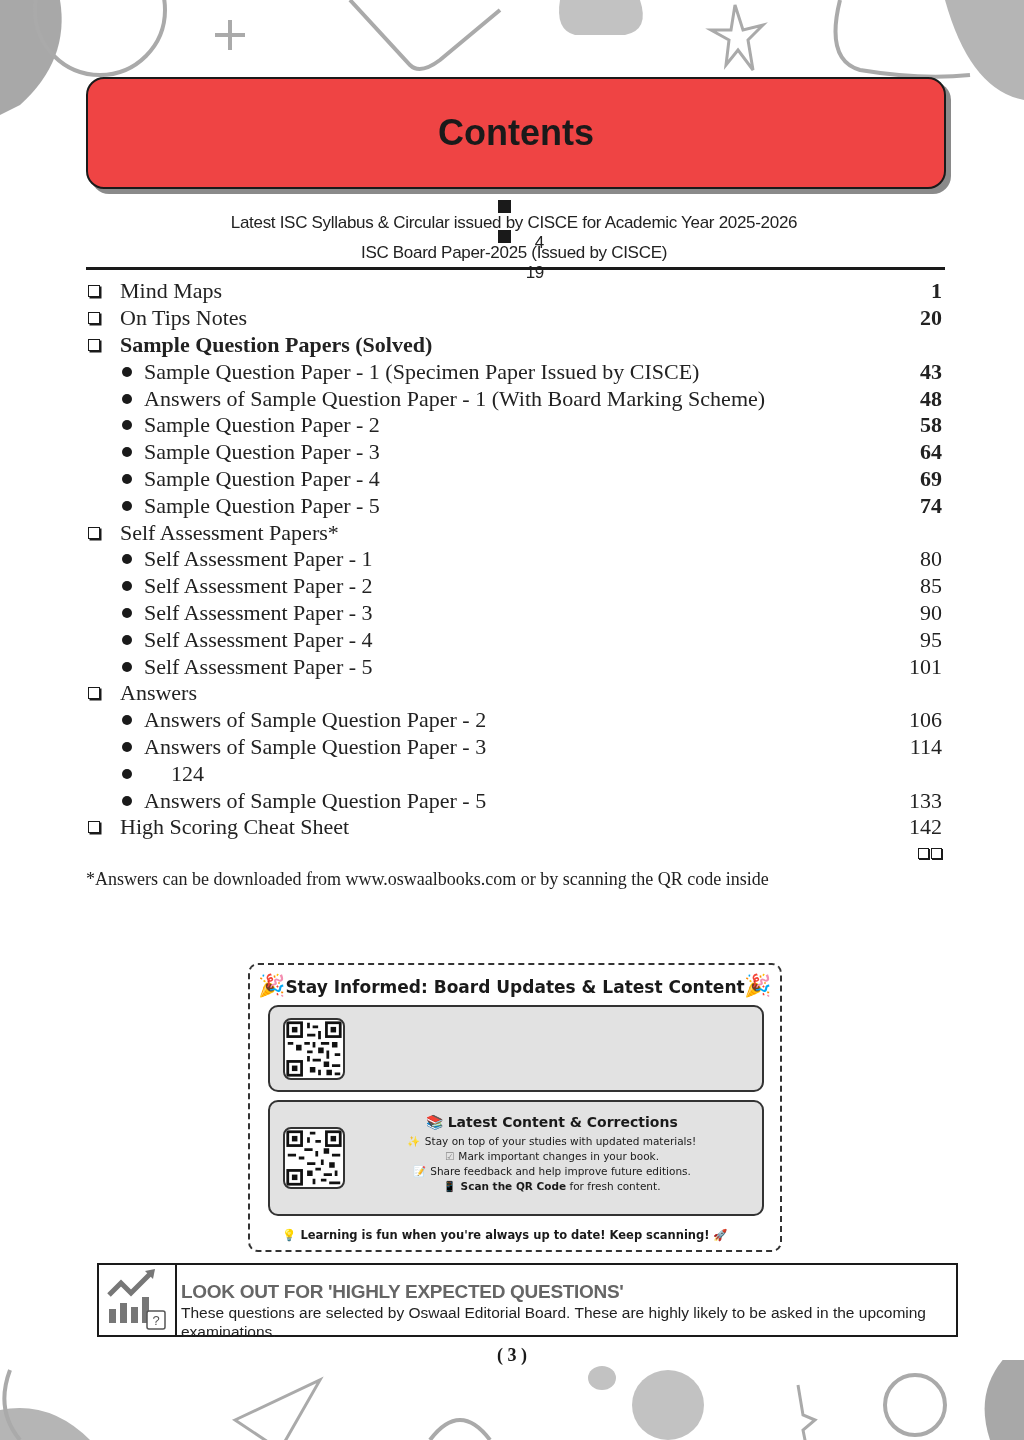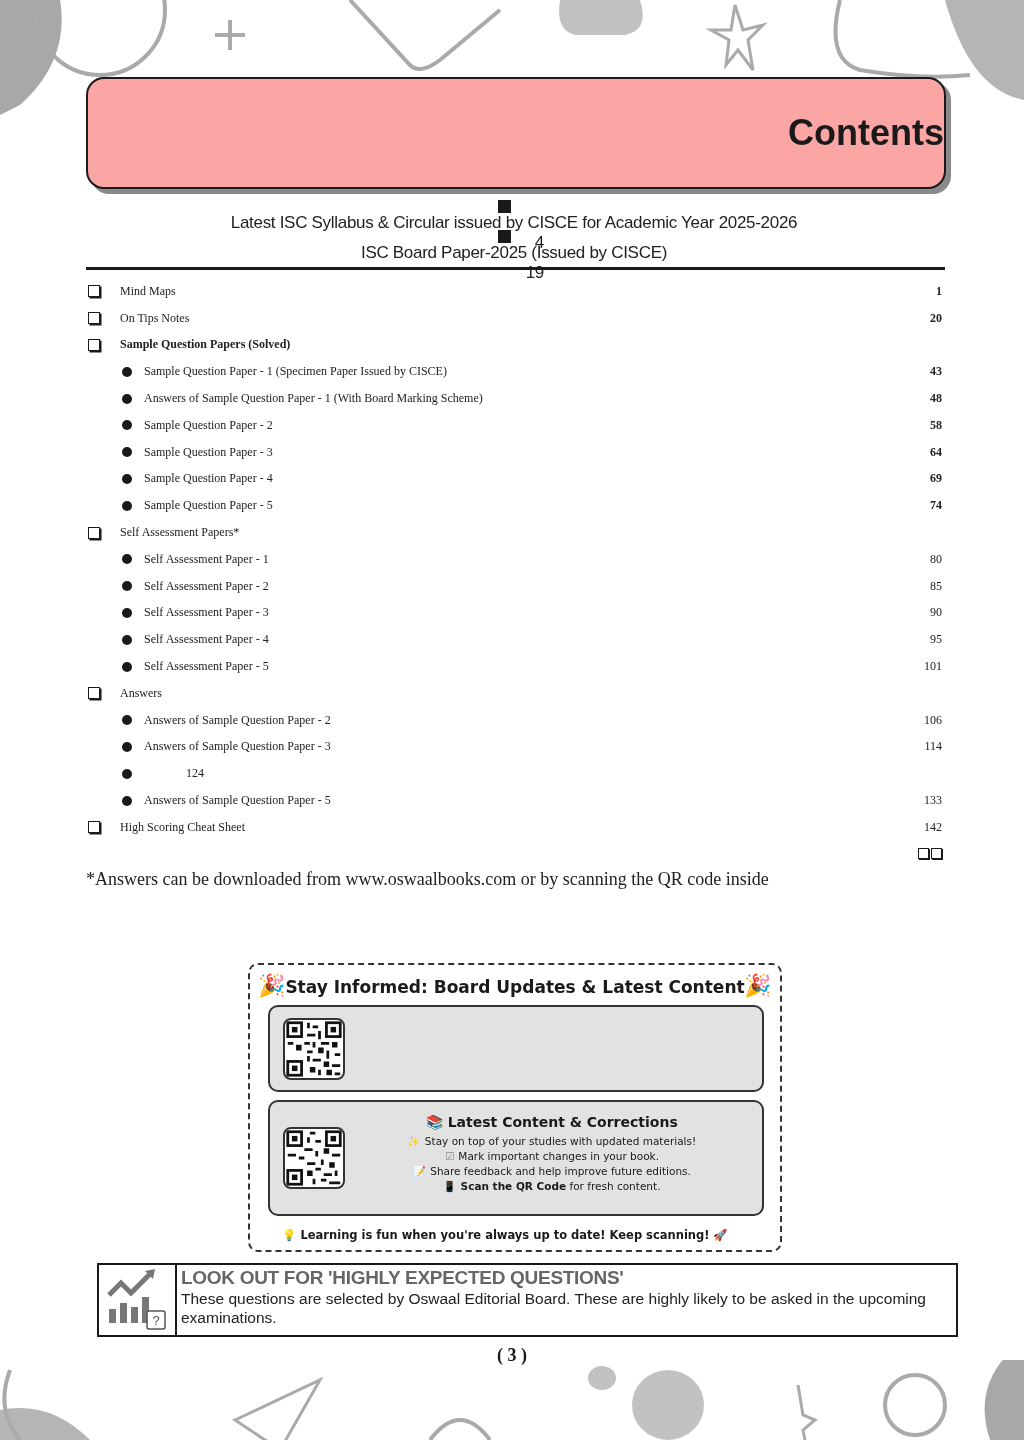--- a/index.html
+++ b/index.html
@@ -4,43 +4,43 @@
 <style>
   html, body { margin: 0; padding: 0; }
   body {
     width: 1024px; height: 1440px; position: relative; overflow: hidden;
     background: #ffffff; color: #1a1a1a;
     font-family: "Liberation Serif", serif;
   }
   .deco { position: absolute; pointer-events: none; }
   .title-box {
     position: absolute; left: 86px; top: 77px; width: 856px; height: 108px;
-    border: 2px solid #1a1a1a; border-radius: 18px; background: #fca5a5;
+    border: 2px solid #1a1a1a; border-radius: 18px; background: #ef4444;
     box-shadow: 5px 5px 0 #8a8a8a;
-    display: flex; align-items: center; justify-content: flex-end;
+    display: flex; align-items: center; justify-content: center;
   }
   .title-box h1 {
     margin: 0; font-family: "Liberation Sans", sans-serif; font-weight: bold;
     font-size: 36px; color: #1a1a1a;
   }
   .top-list { position: absolute; left: 86px; top: 200px; width: 856px; }
   .top-row {
     display: flex; align-items: center; height: 30px;
     font-family: "Liberation Sans", sans-serif; font-size: 17px; color: #222;
     letter-spacing: -0.3px;
     flex-direction: column;
   }
   .top-row .sq { width: 13px; height: 13px; background: #1a1a1a; margin-right: 20px; flex: none; }
   .top-row .label { flex: 1; }
   .top-row .page { text-align: right; width: 60px; }
   .rule { position: absolute; left: 86px; top: 267px; width: 859px; height: 3px; background: #1a1a1a; }
 
   .toc { position: absolute; left: 86px; top: 278px; width: 856px; }
   .toc-row {
-    display: flex; align-items: center; height: 26.8px; font-size: 12px; color: #222;
+    display: flex; align-items: center; height: 26.8px; font-size: 22px; color: #222;
   }
   .toc-row .box-icon {
     width: 10px; height: 10px; border: 1.5px solid #1a1a1a; margin: 0 20px 0 2px; flex: none;
     box-shadow: 1.5px 1.5px 0 #1a1a1a;
   }
   .toc-row .dot-icon {
     width: 10px; height: 10px; border-radius: 50%; background: #1a1a1a;
     margin: 0 12px 0 36px; flex: none;
   }
   .toc-row .label { flex: 1; }
@@ -78,21 +78,21 @@
   .card-footer {
     position: absolute; left: 0; right: 16px; bottom: 8px; text-align: center;
     font-size: 11.5px; font-weight: bold; color: #1a1a1a;
   }
 
   .hint-box {
     position: absolute; left: 97px; top: 1263px; width: 857px; height: 70px;
     border: 2px solid #1a1a1a; display: flex; font-family: "Liberation Sans", sans-serif;
   }
   .hint-icon { width: 76px; border-right: 2px solid #1a1a1a; position: relative; }
-  .hint-text { flex: 1; padding: 2px 4px; }
+  .hint-text { flex: 1; padding: 16px 4px; }
   .hint-title { font-weight: bold; font-size: 19px; color: #666; letter-spacing: -0.3px; }
   .hint-desc { font-size: 15.5px; color: #222; line-height: 19px; }
   .page-num { position: absolute; left: 0; right: 0; top: 1345px; text-align: center; font-size: 18px; font-weight: bold; }
 </style>
 </head>
 <body>
 
 <svg class="deco" style="left:0;top:0" width="1024" height="120" viewBox="0 0 1024 120">
   <path d="M0,0 L60,0 Q70,60 20,105 L0,115 Z" fill="#a8a8a8"></path>
   <circle cx="100" cy="10" r="65" fill="none" stroke="#aaa" stroke-width="4"></circle>

